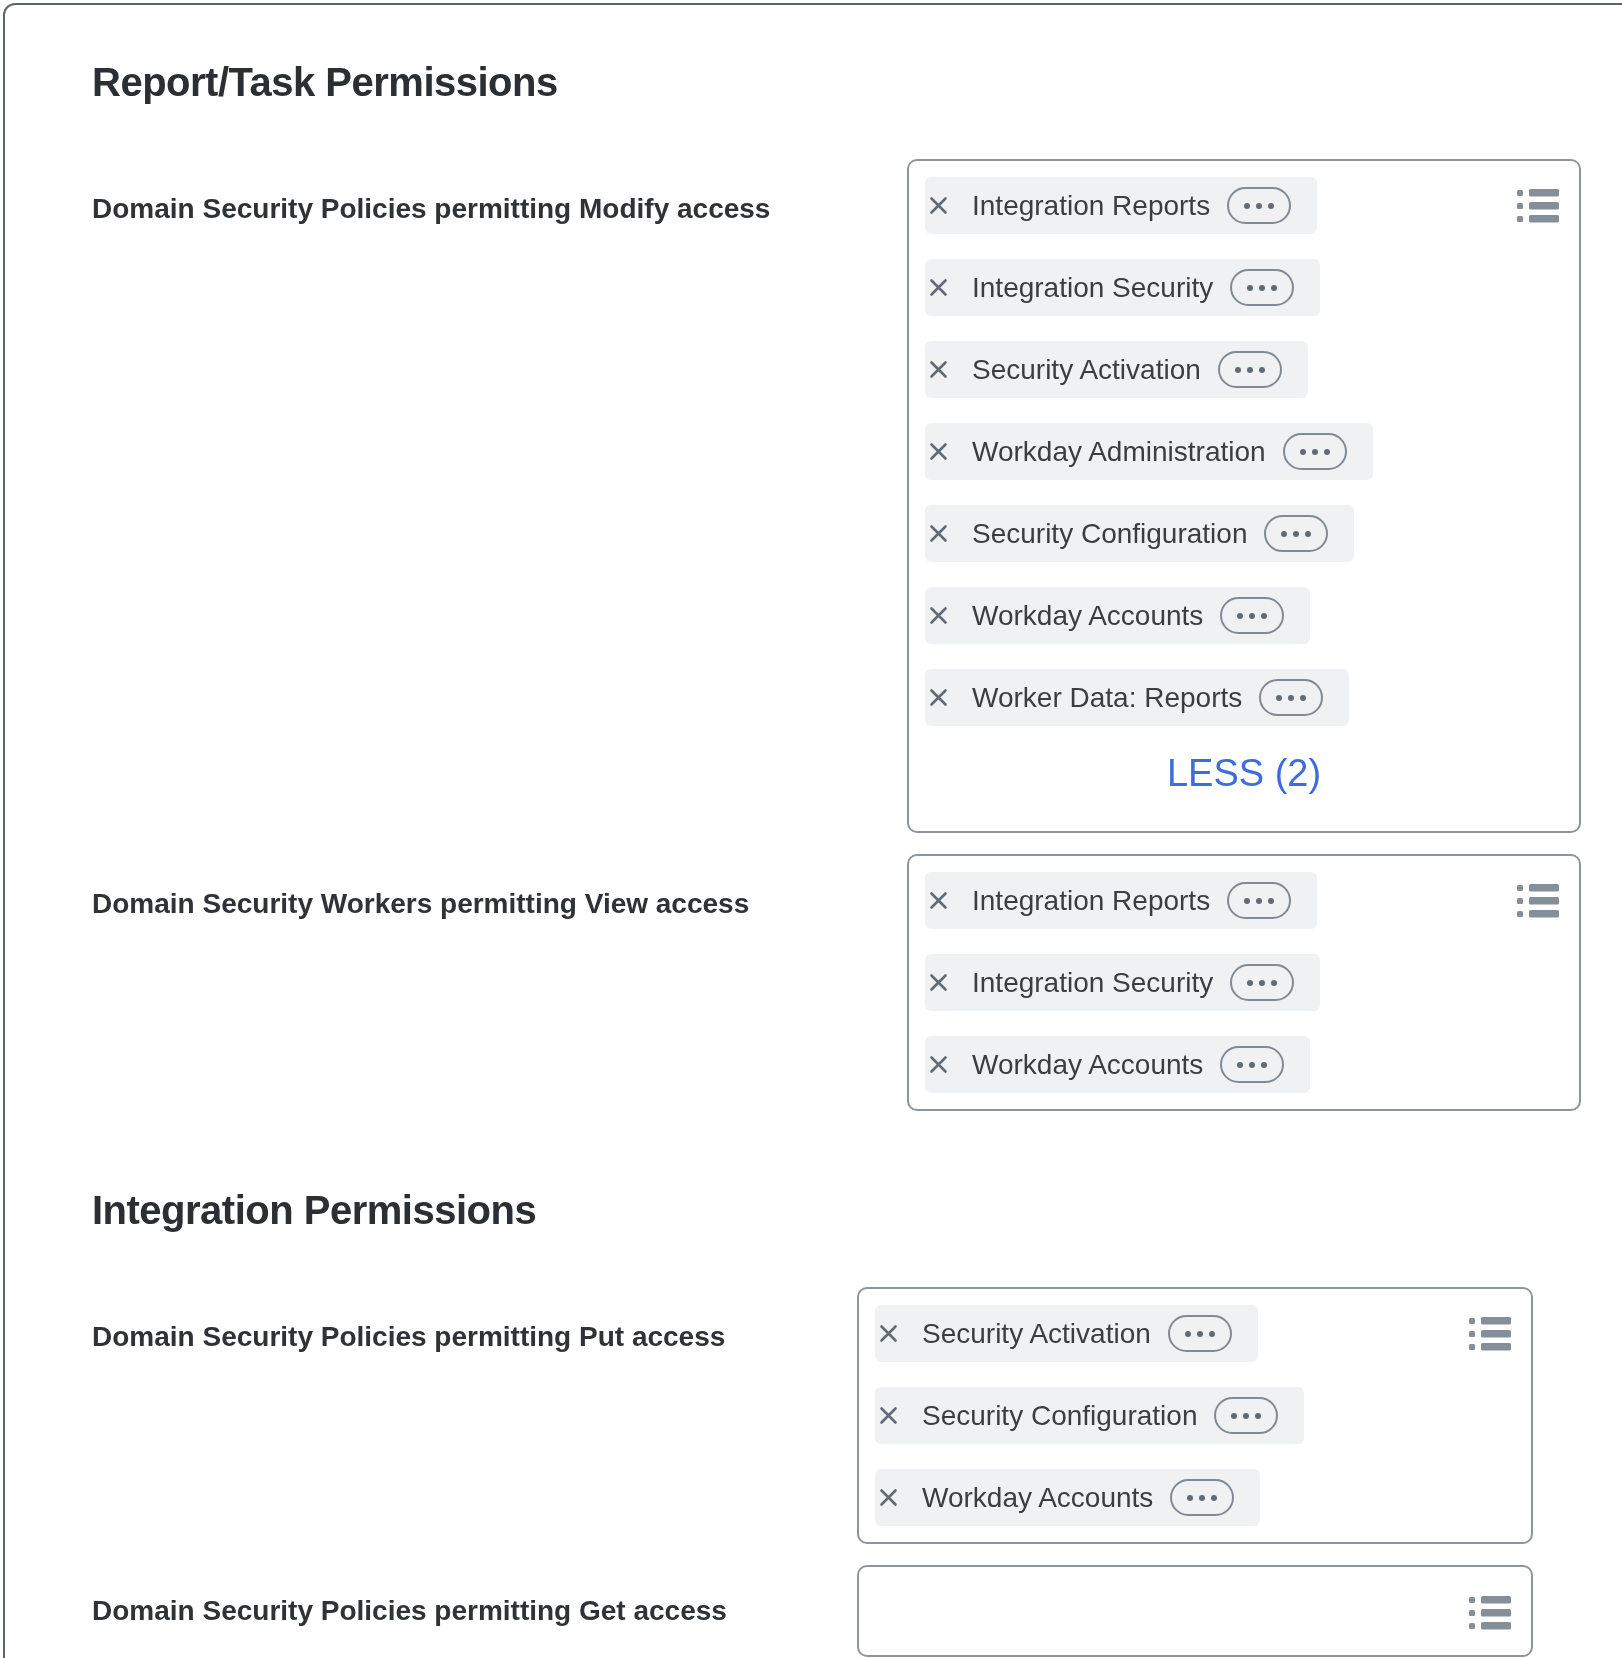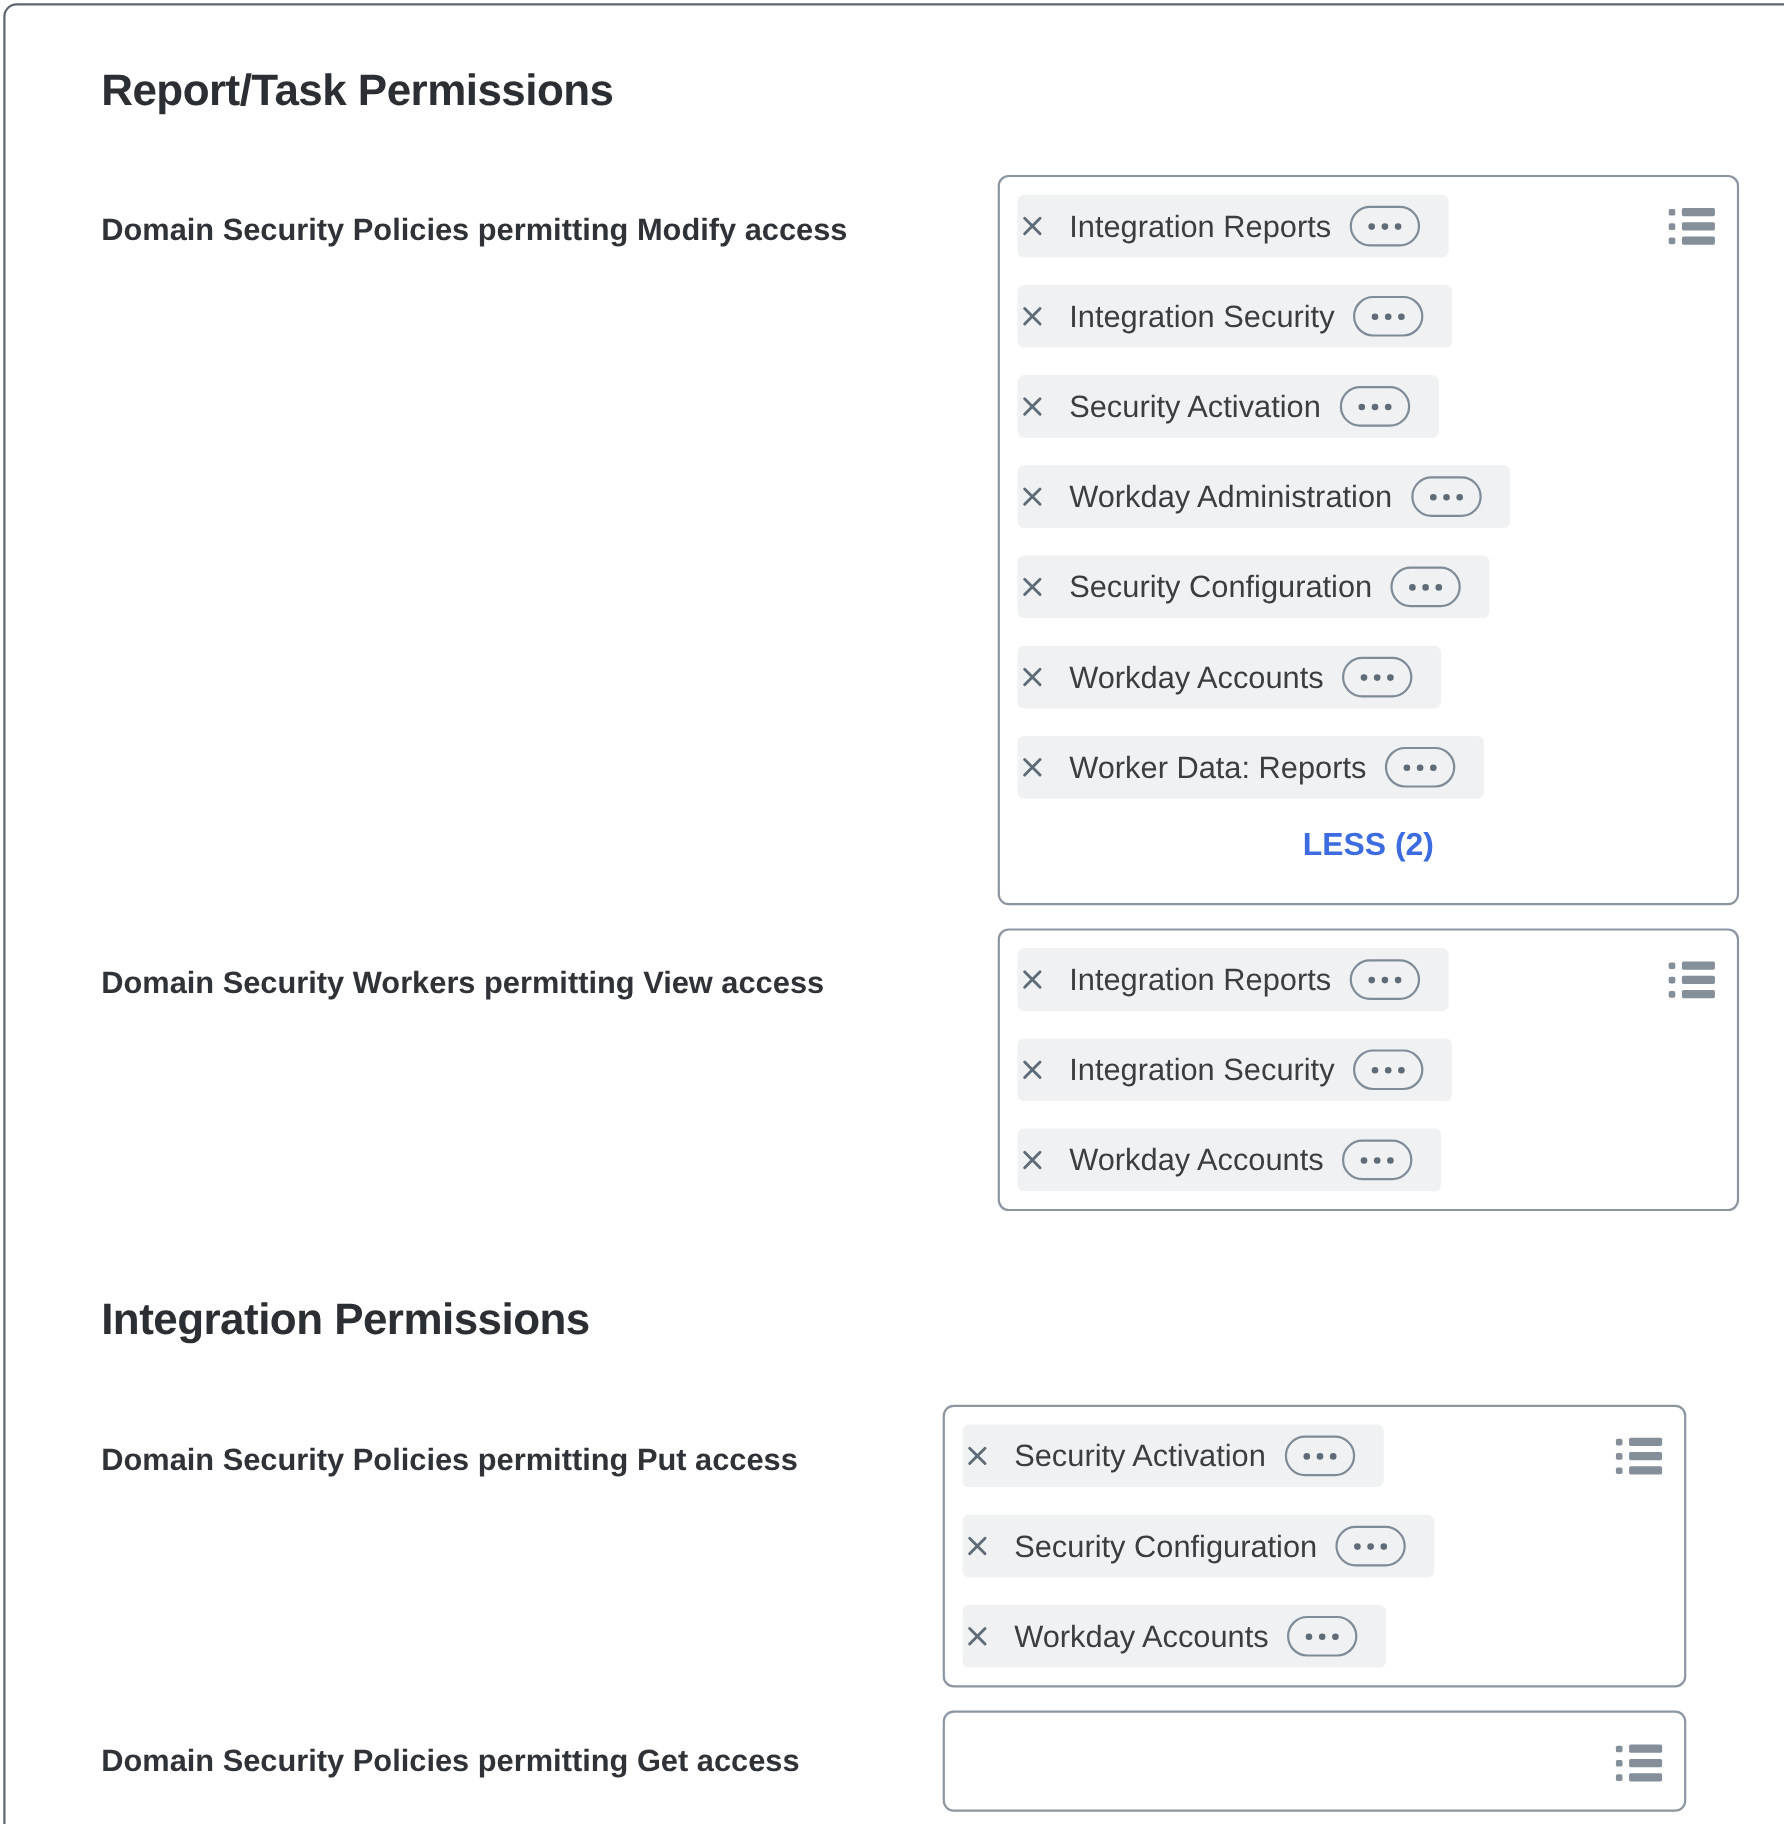--- a/index.html
+++ b/index.html
@@ -120,22 +120,22 @@
   }
   .pill i {
     display: block;
     width: 6px;
     height: 6px;
     border-radius: 50%;
     background: #5f6b76;
   }
   .less-link {
     text-align: center;
-    font-size: 29px;
-    font-weight: bold;
+    font-size: 38px;
+    font-weight: normal;
     color: #3d6ce0;
     margin: 26px 0 20px 0;
     cursor: pointer;
   }
 </style>
 </head>
 <body>
 
 <div class="card">
   <div id="content">

